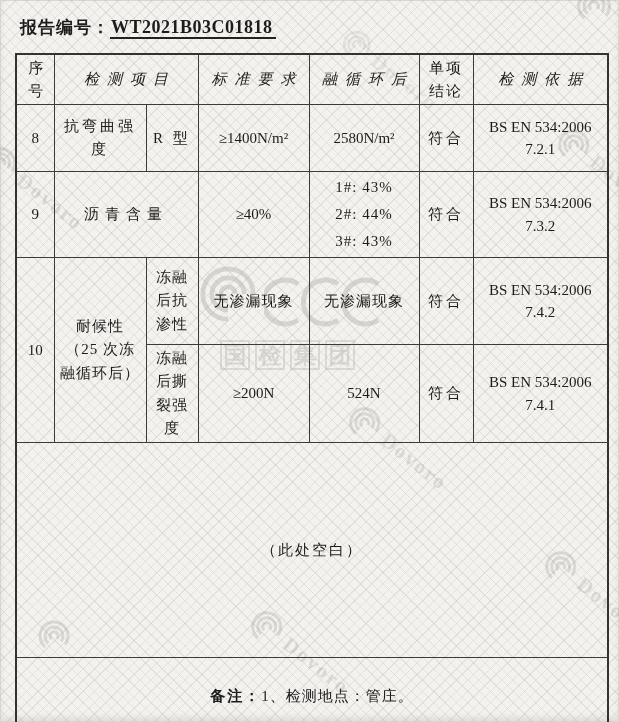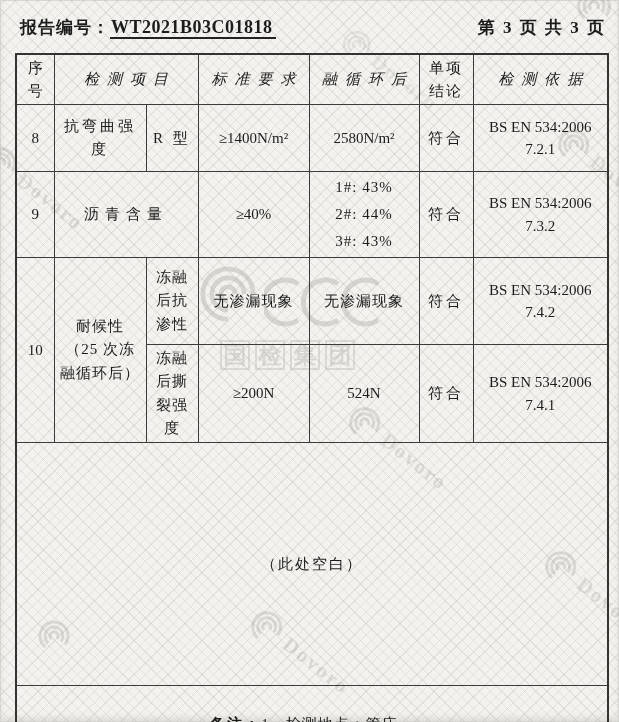--- a/index.html
+++ b/index.html
@@ -81,32 +81,32 @@
     font-size: 15px;
     font-weight: normal;
     padding: 2px;
     overflow: hidden;
   }
   table.report { border: 2px solid #333; }
   th { font-weight: bold; }
   .zh { letter-spacing: 3px; }
   .zh-wide { letter-spacing: 8px; text-indent: 8px; font-style: italic; }
   .lines { white-space: pre-line; line-height: 1.55; }
-  .narrow { display: inline-block; width: 1.05em; line-height: 1.5; }
+  .narrow { display: inline-block; width: 1.05em; line-height: 1.5; text-align: right; }
   .wrap2 { display: inline-block; width: 3.1em; letter-spacing: 2px; line-height: 1.5; }
   .num { font-weight: bold; font-size: 16px; }
   .basis { font-size: 15px; line-height: 1.5; letter-spacing: 0; }
   .result-list { display: inline-block; text-align: center; line-height: 1.8; letter-spacing: 1px; }
 
   tr.h-row    { height: 45px; }
   tr.r8-row   { height: 67px; }
   tr.r9-row   { height: 85px; }
   tr.r10a-row { height: 87px; }
   tr.r10b-row { height: 81px; }
-  tr.blank-row   { height: 243px; }
+  tr.blank-row   { height: 215px; }
   tr.remarks-row { height: 79px; }
 
   td.blank-cell {
     text-align: left; vertical-align: top;
     padding: 7px 6px;
     letter-spacing: 2px;
   }
   td.remarks-cell {
     text-align: left; vertical-align: top;
     padding: 13px 10px;
@@ -252,21 +252,20 @@
         <span>集</span>
         <span>团</span>
       </div>
     </div>
   </div>
 
   <div class="topbar">
     <div>
       <span class="report-no-label">报告编号：</span><span class="report-no-value">WT2021B03C01818</span>
     </div>
-    <div class="page-info">第 3 页 共 3 页</div>
   </div>
 
   <table class="report">
     <colgroup>
       <col style="width:38px">
         <col style="width:92px">
         <col style="width:52px">
       <col style="width:111px">
         <col style="width:110px">
         <col style="width:54px">

